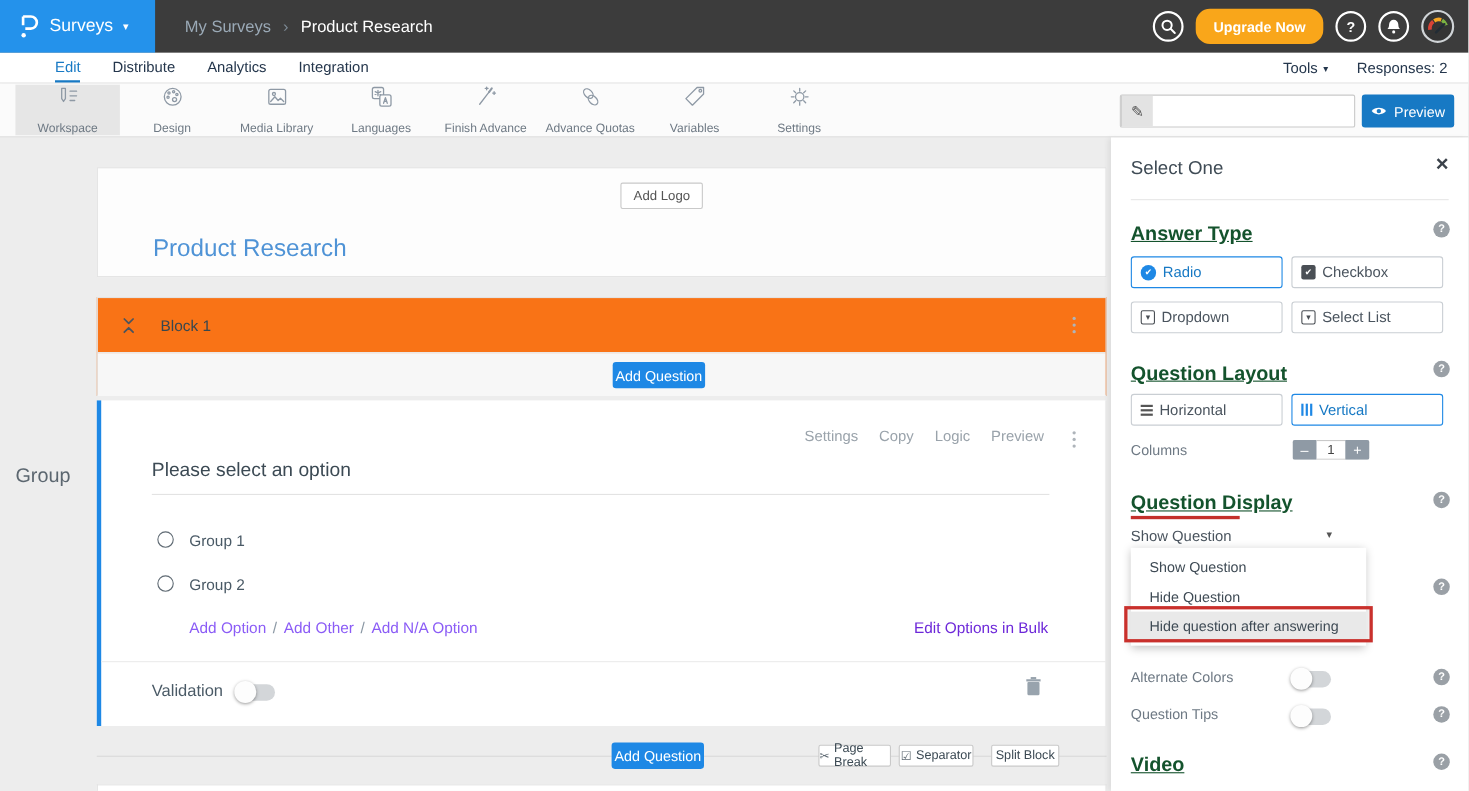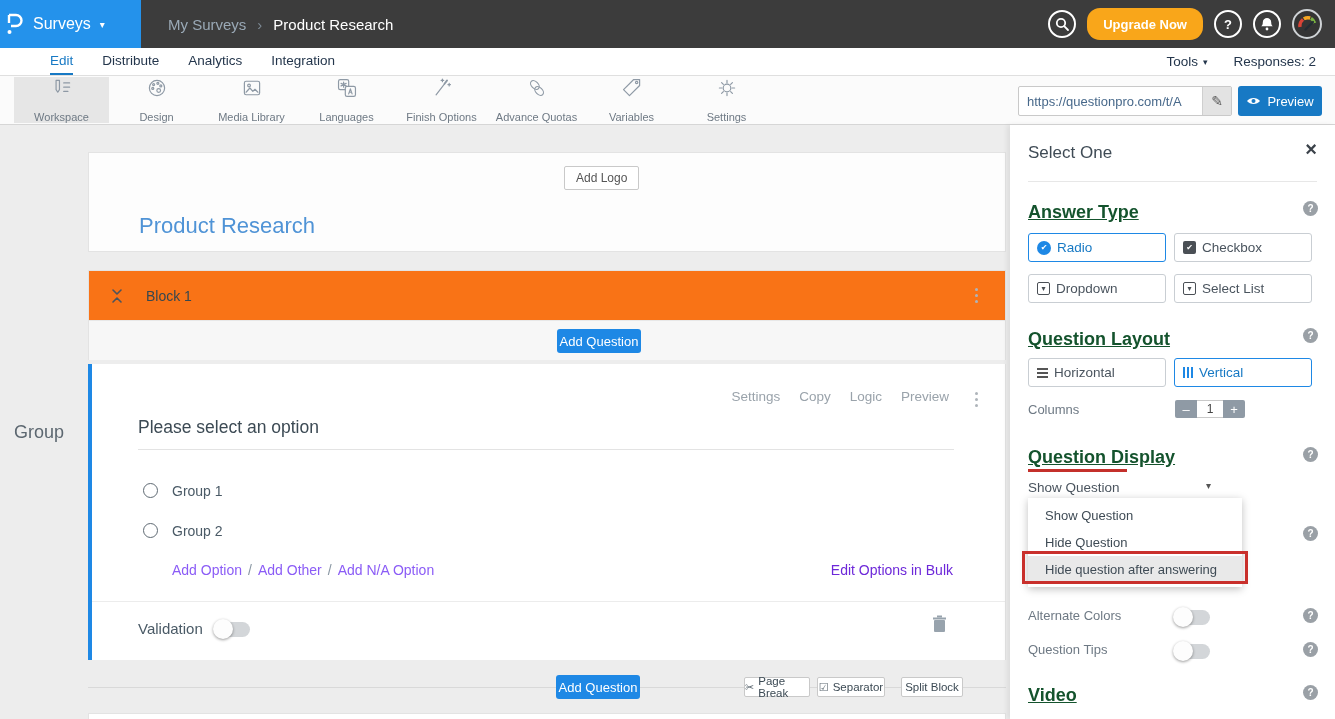--- a/index.html
+++ b/index.html
@@ -3,21 +3,21 @@
 <meta charset="utf-8">
 <style>
   * { margin:0; padding:0; box-sizing:border-box; }
   html,body { width:1335px; height:719px; }
   body { font-family:"Liberation Sans", sans-serif; background:#ededed; overflow:hidden; }
   .app { position:relative; width:1335px; height:719px; background:#ededed; }
 
   
   .topbar { position:absolute; left:0; top:0; width:1335px; height:48px; background:#3c3c3c; }
   .logo-area { position:absolute; left:0; top:0; width:141px; height:48px; background:#2492eb;
-    display:flex; align-items:center; padding-left:4px; gap:9px; cursor:pointer; }
+    display:flex; align-items:center; padding-left:16px; gap:9px; cursor:pointer; }
   .logo-area .lbl { color:#fff; font-size:16px; }
   .caret { color:#fff; font-size:10px; }
   .breadcrumb { position:absolute; left:168px; top:0; height:48px; display:flex; align-items:center; gap:11px; }
   .bc-parent { color:#9aa9b6; font-size:15px; cursor:pointer; }
   .bc-sep { color:#7d8a95; font-size:15px; }
   .bc-current { color:#fff; font-size:15px; }
   .top-actions { position:absolute; right:13px; top:0; height:48px; display:flex; align-items:center; gap:11px; }
   .circle-btn { width:28px; height:28px; border:2px solid #fff; border-radius:50%;
     display:flex; align-items:center; justify-content:center; cursor:pointer; color:#fff; font-weight:bold; font-size:13px; }
   .upgrade-btn { height:32px; border-radius:13px; background:#f9a61a; color:#fff; font-size:13px; font-weight:bold;
@@ -238,21 +238,21 @@
           <path d="M16 20 l2-6 2 6 M16.7 18 h2.6"></path>
         </svg>
         <span class="tlabel">Languages</span>
       </div>
       <div class="titem">
         <svg width="28" height="26" viewBox="0 0 28 26">
           <path d="M7 21 L17 8"></path>
             <path d="M17 8 l3-4" stroke-width="2.2"></path>
           <path d="M21 9 h3 M22.5 7.5 v3 M13 4 h3 M14.5 2.5 v3"></path>
         </svg>
-        <span class="tlabel">Finish Options</span>
+        <span class="tlabel">Finish Advance</span>
       </div>
       <div class="titem">
         <svg width="28" height="26" viewBox="0 0 28 26">
           <ellipse cx="11.5" cy="9.5" rx="4" ry="6" transform="rotate(-45 11.5 9.5)"></ellipse>
           <ellipse cx="16.5" cy="16.5" rx="4" ry="6" transform="rotate(-45 16.5 16.5)"></ellipse>
         </svg>
         <span class="tlabel">Advance Quotas</span>
       </div>
       <div class="titem">
         <svg width="28" height="26" viewBox="0 0 28 26">
@@ -263,21 +263,20 @@
       </div>
       <div class="titem">
         <svg width="28" height="26" viewBox="0 0 28 26">
           <circle cx="14" cy="13" r="4.5"></circle>
           <path d="M14 4 v3 M14 19 v3 M5 13 h3 M20 13 h3 M7.6 6.6 l2.1 2.1 M18.3 17.3 l2.1 2.1 M20.4 6.6 l-2.1 2.1 M9.7 17.3 l-2.1 2.1"></path>
         </svg>
         <span class="tlabel">Settings</span>
       </div>
     </div>
     <div class="url-group">
-      <input type="text" readonly="" value="https://questionpro.com/t/A" style="">
       <div class="url-edit">
         <span>✎</span>
       </div>
     </div>
     <div class="preview-btn">
       <svg width="15" height="10" viewBox="0 0 15 10">
         <path d="M1 5 C4 1 11 1 14 5 C11 9 4 9 1 5z" fill="#fff"></path>
         <circle cx="7.5" cy="5" r="2" fill="#1779c4"></circle>
       </svg>
       <span>Preview</span>

